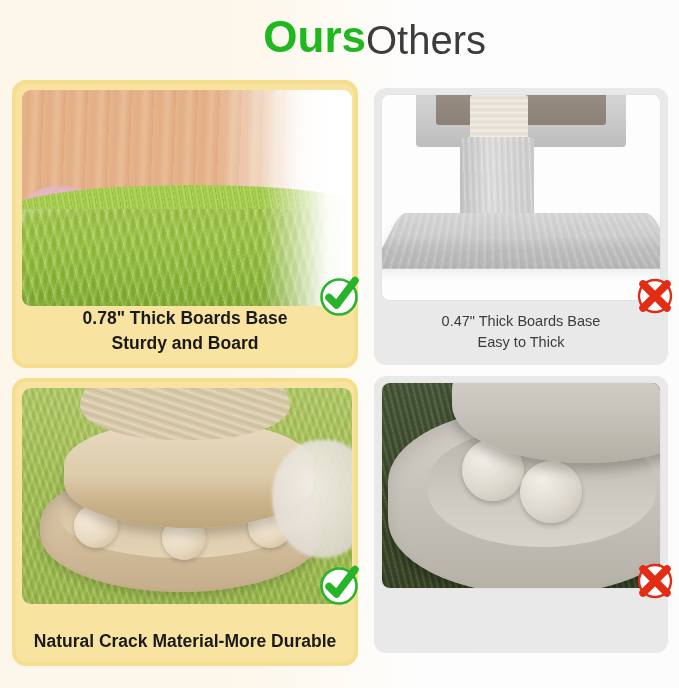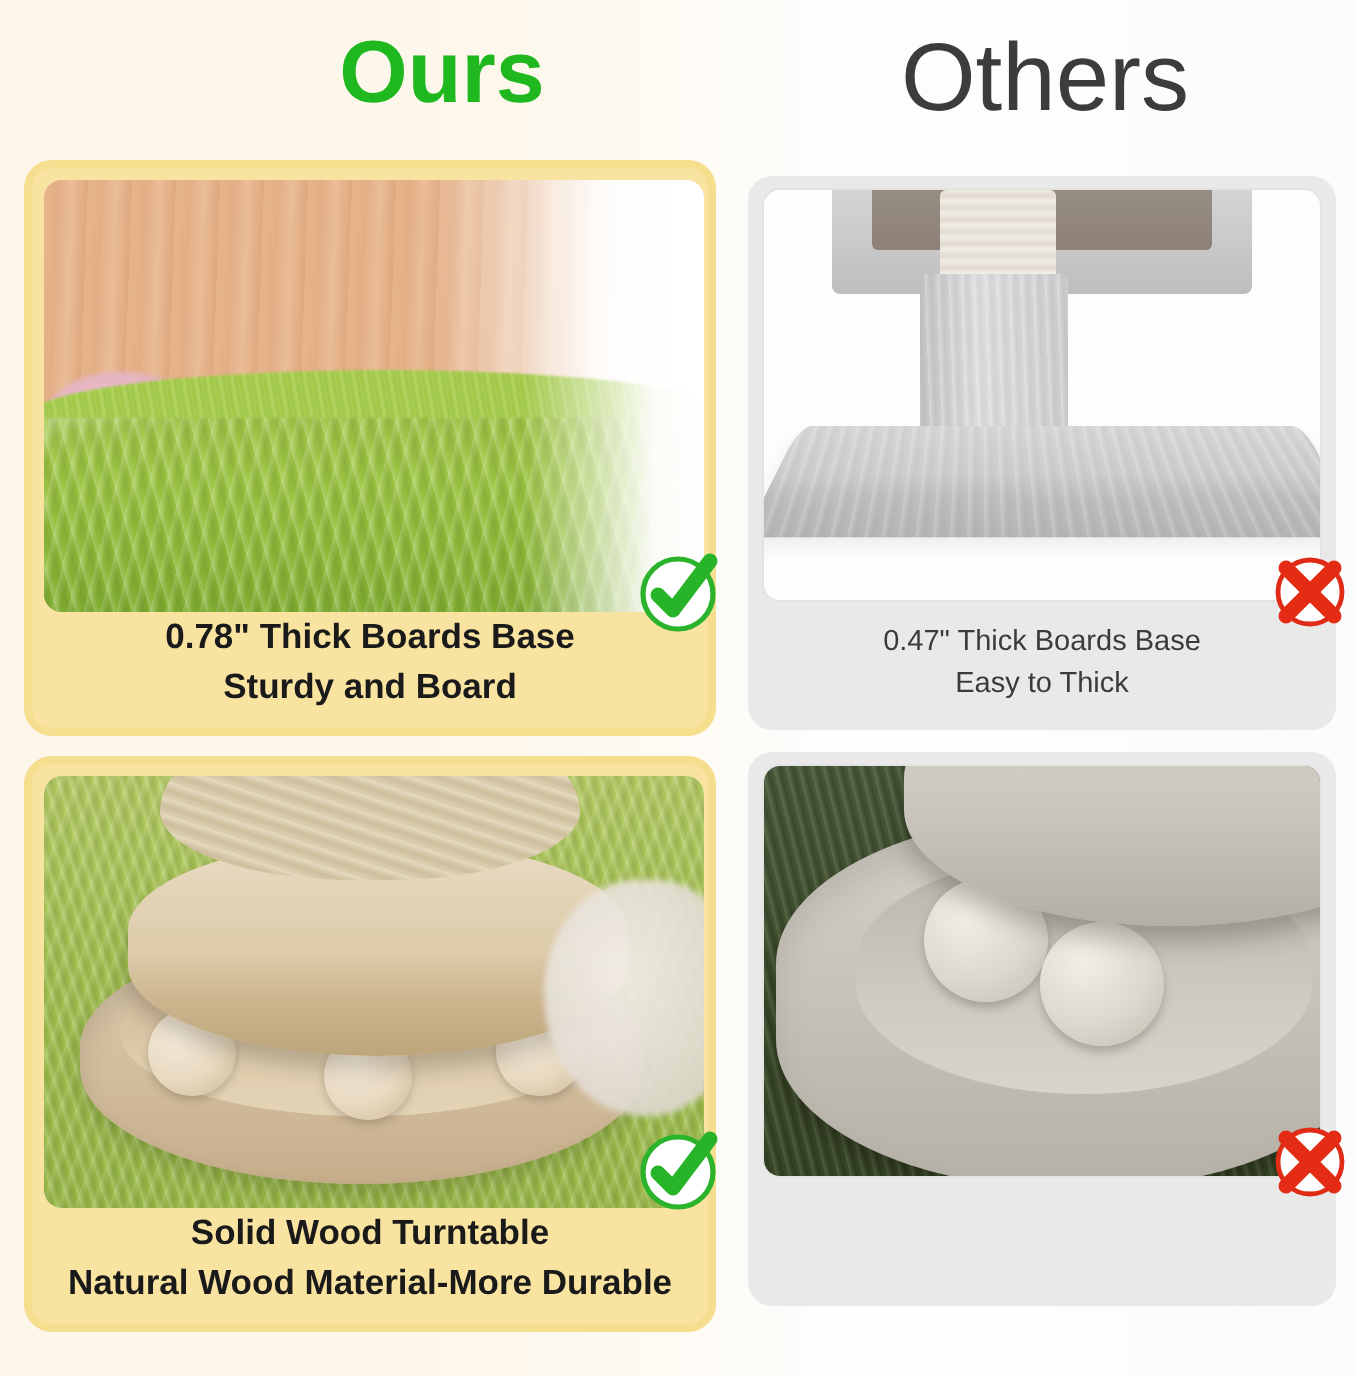--- a/index.html
+++ b/index.html
@@ -34,35 +34,33 @@
     top: 0;
     left: 0;
     width: 679px;
     height: 78px;
   }
   .header-ours {
     position: absolute;
     left: 0;
     top: 12px;
     width: 366px;
-    text-align: center;
+    text-align: right;
     font-size: 44px;
     font-weight: bold;
     color: #1fb81f;
     letter-spacing: 0px;
     line-height: 50px;
-    margin-left: 38px;
   }
   .header-others {
     position: absolute;
     left: 366px;
     top: 18px;
     width: 313px;
-    text-align: center;
-    font-size: 48px;
+    font-size: 40px;
     font-weight: normal;
     color: #3c3c3c;
     line-height: 44px;
   }
 
   
   .card {
     position: absolute;
     box-sizing: border-box;
   }
@@ -405,22 +403,21 @@
         <div class="ph3-bowl-inner"></div>
         <div class="ph3-ball b1"></div>
         <div class="ph3-ball b2"></div>
         <div class="ph3-ball b3"></div>
         <div class="ph3-disc"></div>
         <div class="ph3-rope"></div>
         <div class="ph3-cat"></div>
       </div>
     </div>
     <div class="caption">
-      <span class="caption-line">Solid Wood Turntable</span>
-      <span class="caption-line">Natural Wood Material-More Durable</span>
+      <span class="caption-line">Natural Crack Material-More Durable</span>
     </div>
   </div>
 
   <div class="card card-others bottom">
     <div class="photo">
       <div class="photo-inner">
         <div class="ph4-turf"></div>
         <div class="ph4-bowl"></div>
         <div class="ph4-bowl-inner"></div>
         <div class="ph4-ball b1"></div>

